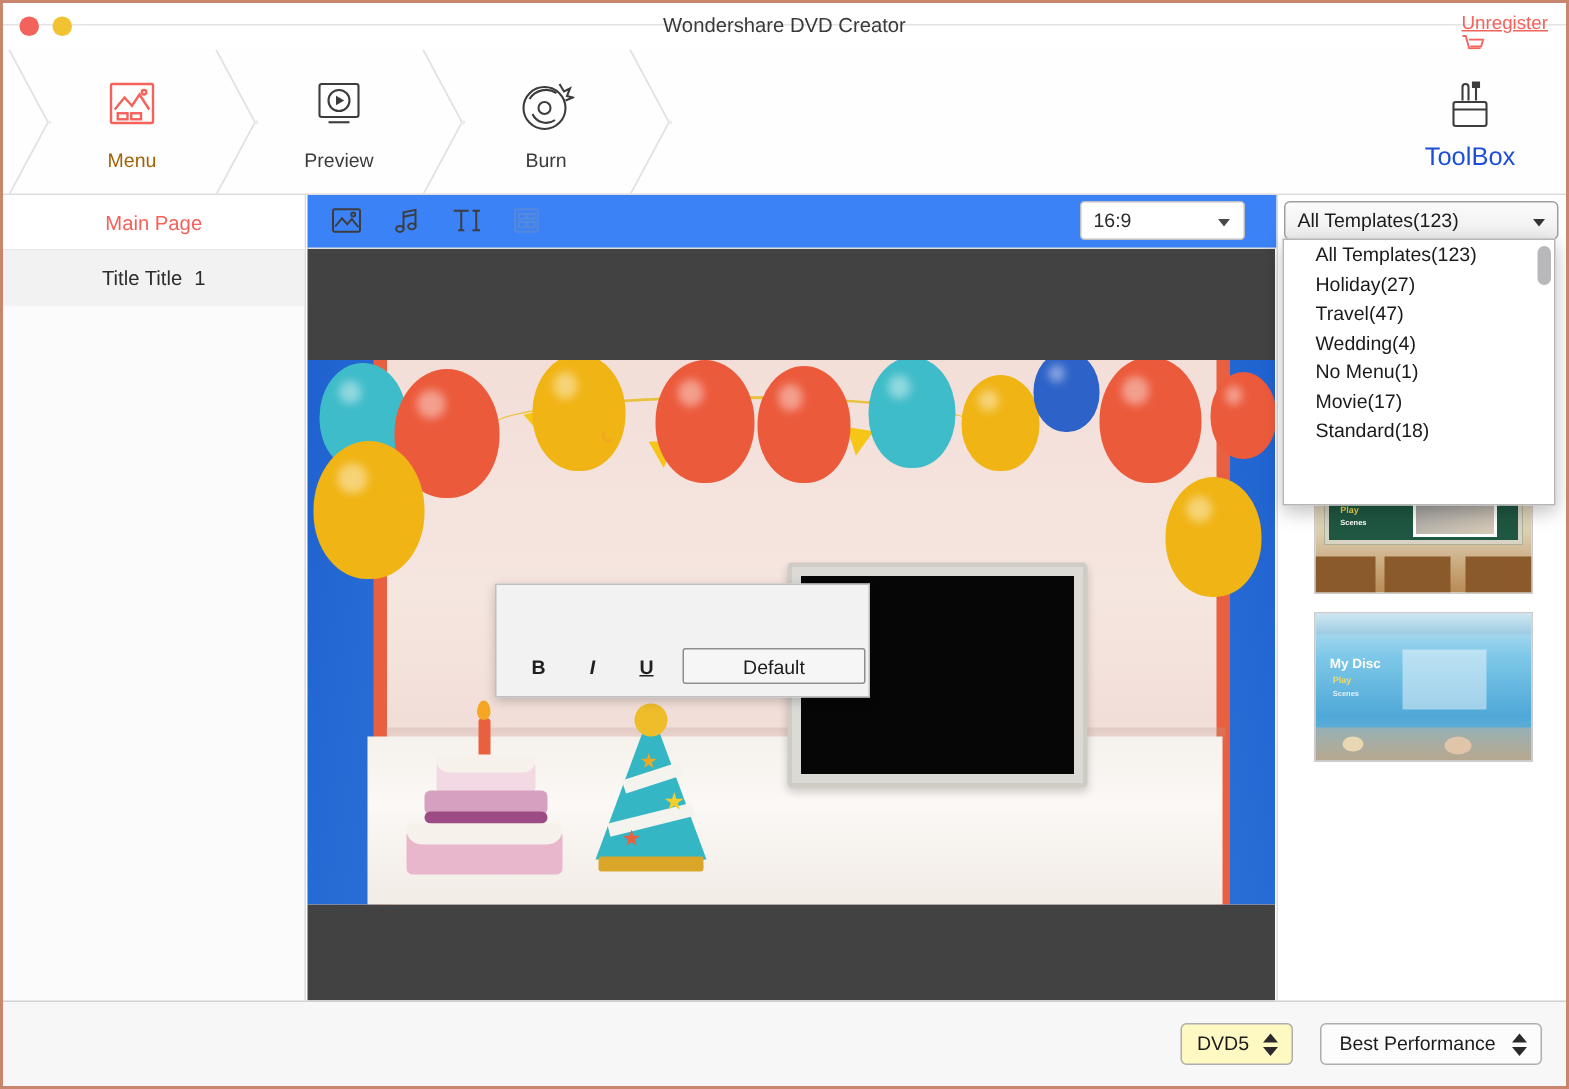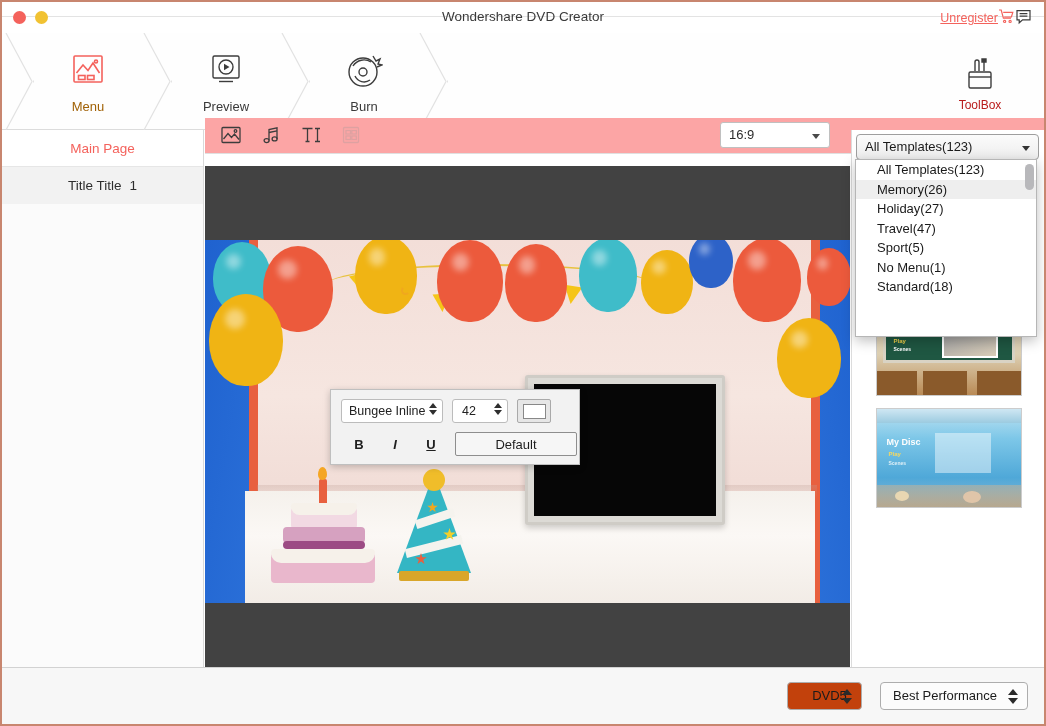--- a/index.html
+++ b/index.html
@@ -28,21 +28,21 @@
   .traffic { position: absolute; top: 9px; display: flex; gap: 9px; left: 11px; }
   .dot { width: 13px; height: 13px; border-radius: 50%; }
   .dot.red { background: #f4625c; }
   .dot.yellow { background: #f1c232; }
   .app-title {
     position: absolute; left: 0; top: 7px; width: 1042px;
     text-align: center; font-size: 13.5px; color: #3a3a3a;
   }
   .tr-group {
     position: absolute; right: 12px; top: 6px;
-    display: flex; align-items: flex-end; 
+    display: flex; align-items: flex-start;  flex-direction: column;
   }
   .unregister {
     color: #f4625c; font-size: 12.5px;
     text-decoration: underline; cursor: pointer;
   }
   .icon-cart { width: 17px; height: 17px; }
   .icon-chat { width: 17px; height: 17px; }
 
   
   .navbar {
@@ -75,21 +75,21 @@
     border-left: 1px solid transparent;
   }
   .chev svg { position: absolute; left: 0; top: 0; }
   .toolbox-tab {
     position: absolute; right: 18px; top: 0;
     width: 92px; height: 97px;
     display: flex; flex-direction: column;
     align-items: center; justify-content: center;
     cursor: pointer;
   }
-  .toolbox-tab .tlabel { font-size: 12px; color: #b91c1c; margin-top: 2px; }
+  .toolbox-tab .tlabel { font-size: 17px; color: #1d4ed8; margin-top: 2px; }
 
   
   .sidebar {
     position: absolute; left: 0; top: 128px;
     width: 202px; height: 537px;
     background: #fbfbfb;
     border-right: 1px solid #d9d9d9;
   }
   .sb-mainpage {
     height: 37px; line-height: 37px;
@@ -103,23 +103,23 @@
     height: 37px; line-height: 37px;
     text-align: center;
     font-size: 13.5px; color: #2d2d2d;
     background: #f2f2f2;
     cursor: pointer;
   }
   .sb-titlepage .num { margin-left: 8px; }
 
   
   .menubar {
-    position: absolute; left: 203px; top: 116px;
+    position: absolute; left: 203px; top: 128px;
     width: 839px; height: 36px;
-    background: #fca5a5;
+    background: #3b82f6;
     border-bottom: 1px solid #e0e0e0;
   }
   .mb-icons {
     position: absolute; left: 15px; top: 6px;
     display: flex; align-items: center; gap: 18px;
   }
   .mb-icons .mi { cursor: pointer; width: 22px; height: 22px; display:flex; align-items:center; justify-content:center; }
   .mb-icons .mi.disabled { opacity: 0.3; cursor: default; }
 
   .ratio-select {
@@ -434,25 +434,24 @@
     height: 26px; width: 55px;
     background: #7ac87a;
   }
   .progress-label {
     position:absolute; right: 8px; top: 5px;
     font-size: 13px; color: #1c1c1c;
   }
   .disc-select {
     position: absolute; left: 785px; top: 14px;
     width: 75px; height: 28px;
-    background: #c2410c; border: 1px solid #adadad; border-radius: 4px;
+    background: #fef9c3; border: 1px solid #adadad; border-radius: 4px;
     font-size: 13px; color: #1b1b1b;
     line-height: 26px; padding-left: 10px;
     cursor: pointer;
-    text-align: center;
   }
   .perf-select {
     position: absolute; left: 878px; top: 14px;
     width: 148px; height: 28px;
     background: #fcfcfc; border: 1px solid #adadad; border-radius: 4px;
     font-size: 13px; color: #1b1b1b;
     line-height: 26px; padding-left: 12px;
     cursor: pointer;
   }
   .dbl-arrow { position:absolute; right: 9px; top: 6px; display:flex; flex-direction:column; gap:3px; }
@@ -715,39 +714,20 @@
         <span class="handle" style="left:-3px;top:25px;"></span>
         <span class="handle" style="right:-3px;top:25px;"></span>
         <span class="handle" style="left:-3px;bottom:-3px;"></span>
         <span class="handle" style="left:92px;bottom:-3px;"></span>
         <span class="handle" style="right:-3px;bottom:-3px;"></span>
       </div>
     </div>
   </div>
 
   <div class="fmt-popup">
-    <div class="fmt-row1">
-      <div class="fmt-font">
-        <span>Bungee Inline</span>
-        <span class="stepper-arrows">
-          <span class="up"></span>
-            <span class="dn"></span>
-        </span>
-      </div>
-      <div class="fmt-size">
-        <span>42</span>
-        <span class="stepper-arrows">
-          <span class="up"></span>
-            <span class="dn"></span>
-        </span>
-      </div>
-      <div class="fmt-color">
-        <span class="sw"></span>
-      </div>
-    </div>
     <div class="fmt-row2">
       <div class="fmt-b">B</div>
       <div class="fmt-i">I</div>
       <div class="fmt-u">U</div>
       <div class="fmt-default">Default</div>
     </div>
   </div>
 
   <div class="tplpanel">
     <div class="tpl-select">
@@ -799,25 +779,25 @@
         <div class="ph"></div>
         <div class="sand"></div>
         <div style="position:absolute;left:18px;bottom:6px;width:14px;height:10px;border-radius:50%;background:rgba(240,220,180,.9);"></div>
         <div style="position:absolute;left:86px;bottom:4px;width:18px;height:12px;border-radius:50%;background:rgba(230,200,170,.9);"></div>
       </div>
     </div>
   </div>
 
   <div class="dropdown">
     <div class="dd-item">All Templates(123)</div>
-    <div class="dd-item hl">Memory(26)</div>
     <div class="dd-item">Holiday(27)</div>
     <div class="dd-item">Travel(47)</div>
-    <div class="dd-item">Sport(5)</div>
+    <div class="dd-item">Wedding(4)</div>
     <div class="dd-item">No Menu(1)</div>
+    <div class="dd-item">Movie(17)</div>
     <div class="dd-item">Standard(18)</div>
     <div class="dd-scroll">
       <div class="dd-thumb"></div>
     </div>
   </div>
 
   <div class="bottombar">
     <div class="disc-select">
       <span>DVD5</span>
       <span class="dbl-arrow">

